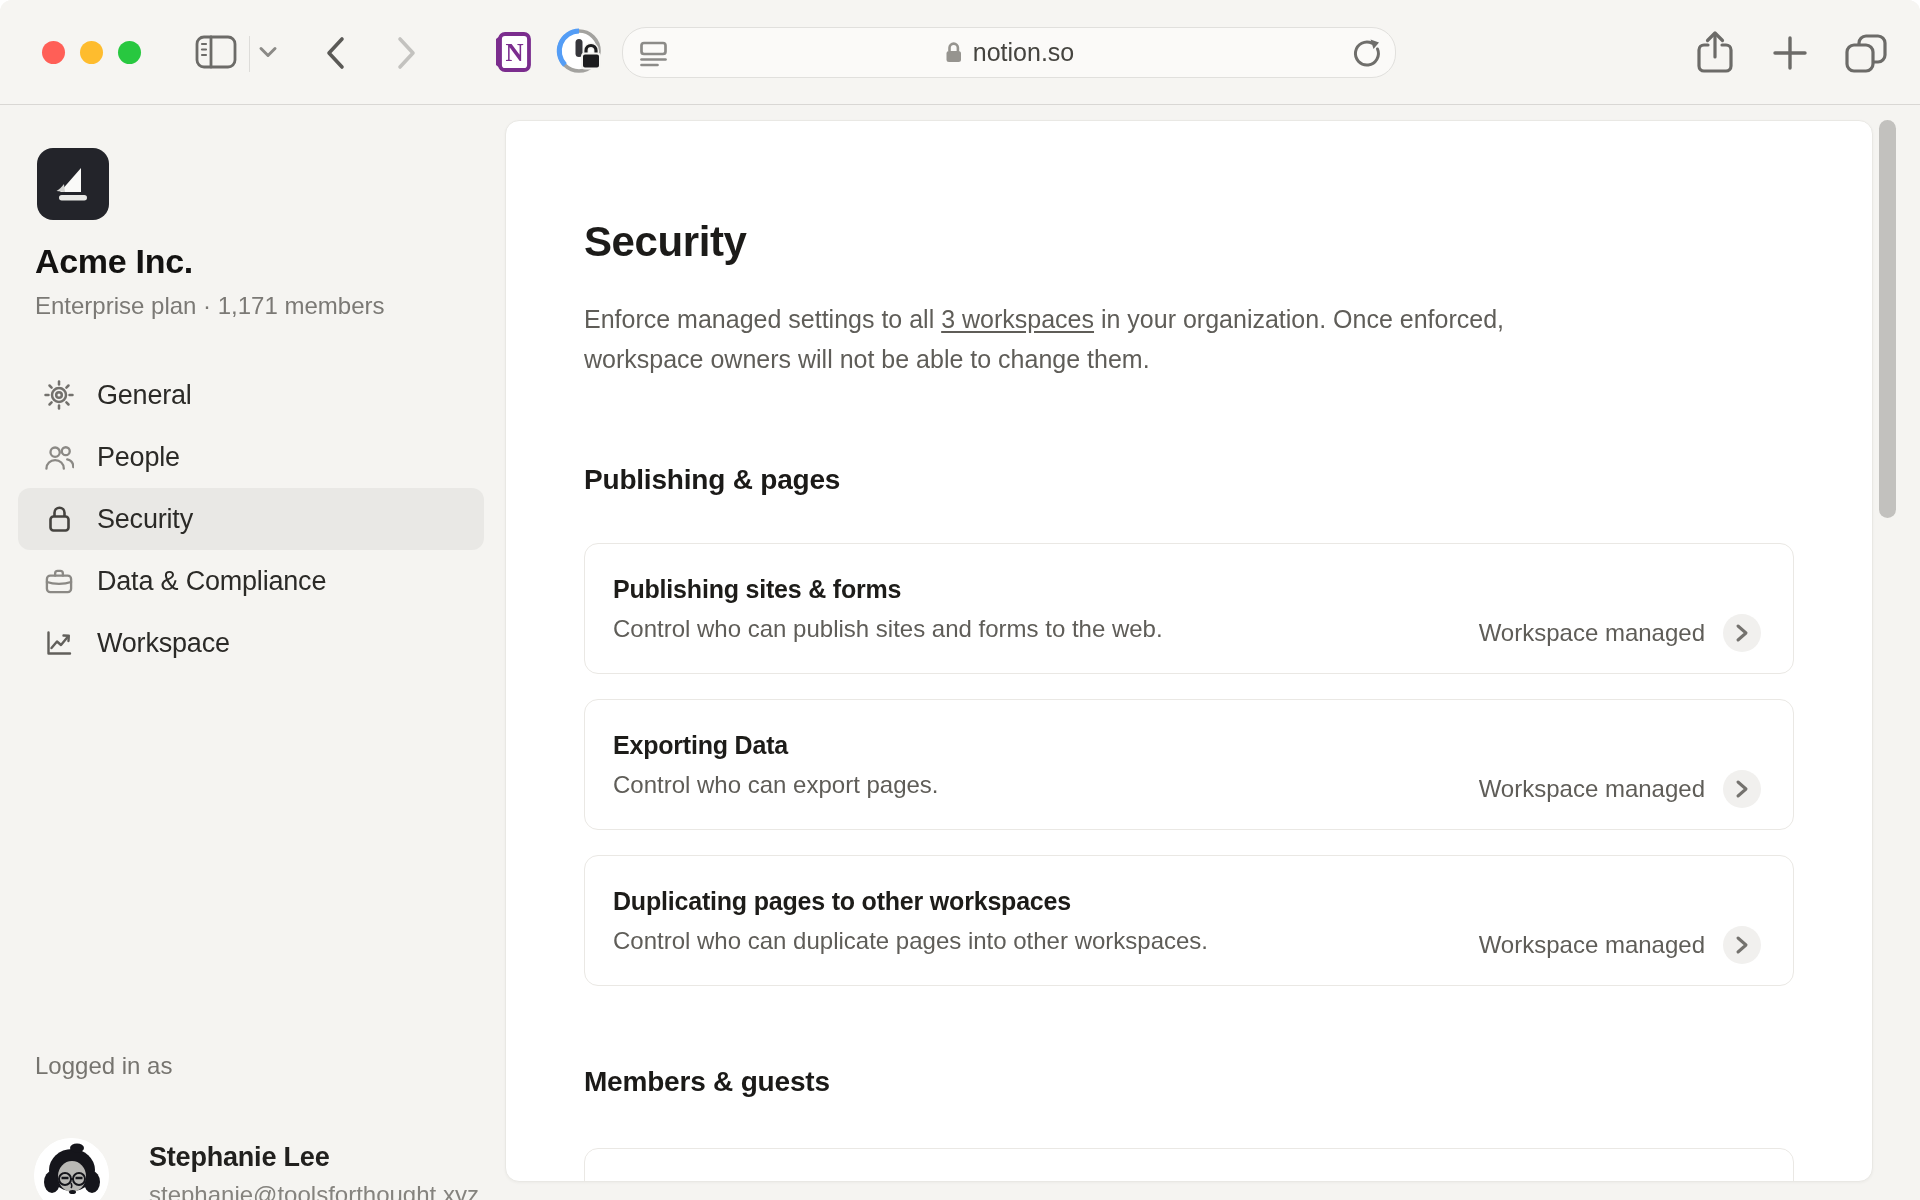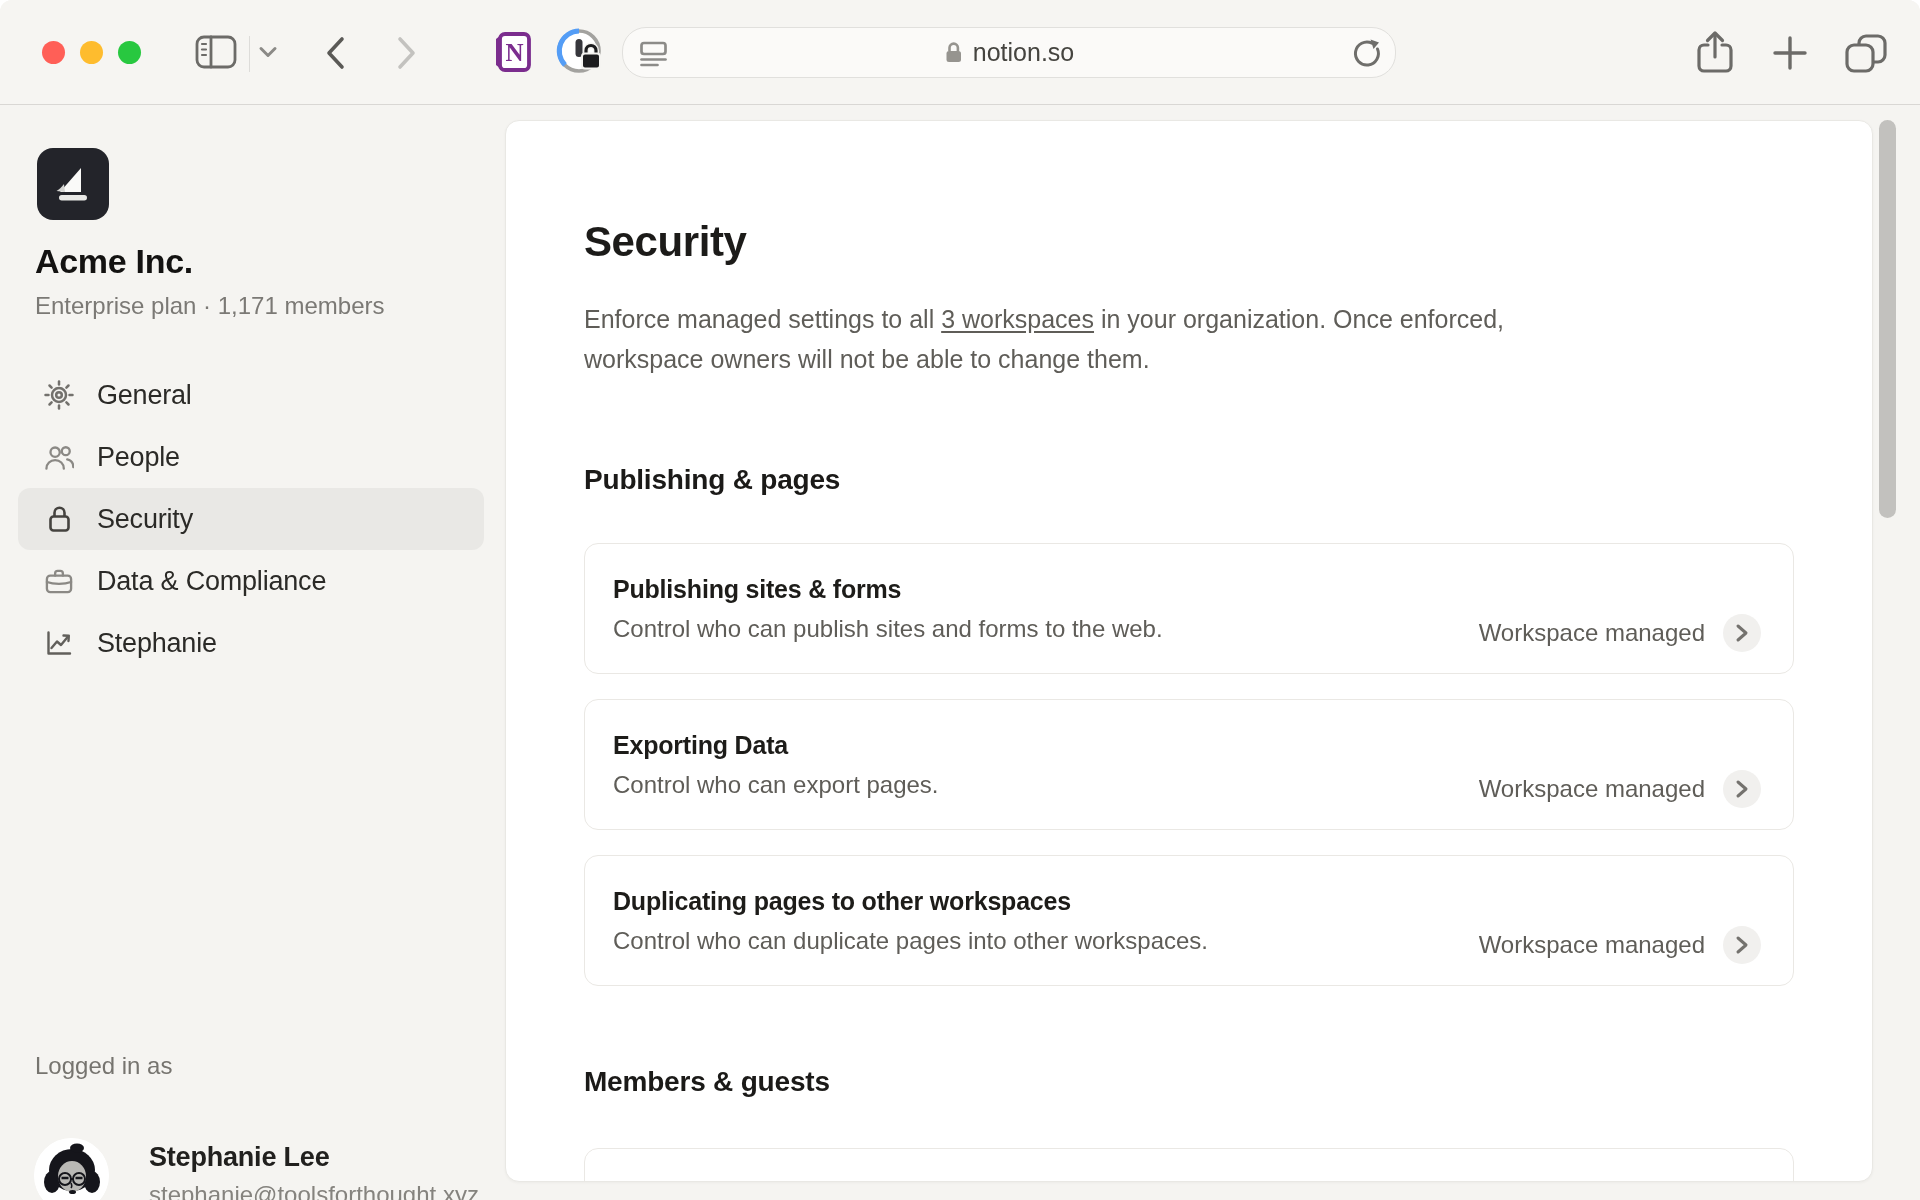--- a/index.html
+++ b/index.html
@@ -253,21 +253,21 @@
         <span class="nav-label">Data &amp; Compliance</span>
       </div>
       <div class="nav-item">
         <span class="nav-icon">
           <svg width="30" height="28" viewBox="0 0 30 28" fill="none" stroke="#615f5b" stroke-width="2.4" stroke-linecap="round" stroke-linejoin="round">
             <path d="M4.5,3.5 V24.5 H26"></path>
             <polyline points="7.5,19 13,12.5 17,16 24,7.5"></polyline>
             <polyline points="19.5,6.5 24.8,6.8 24.5,12"></polyline>
           </svg>
         </span>
-        <span class="nav-label">Stephanie</span>
+        <span class="nav-label">Workspace</span>
       </div>
     </div>
 
     <div class="loggedin">Logged in as</div>
     <div class="userrow">
       <div class="avatar">
         <svg width="75" height="75" viewBox="0 0 75 75">
           <circle cx="37.5" cy="37.5" r="37.5" fill="#ffffff"></circle>
           <ellipse cx="38" cy="32" rx="23" ry="21" fill="#15151b"></ellipse>
           <ellipse cx="18" cy="44" rx="8" ry="11" fill="#15151b"></ellipse>

